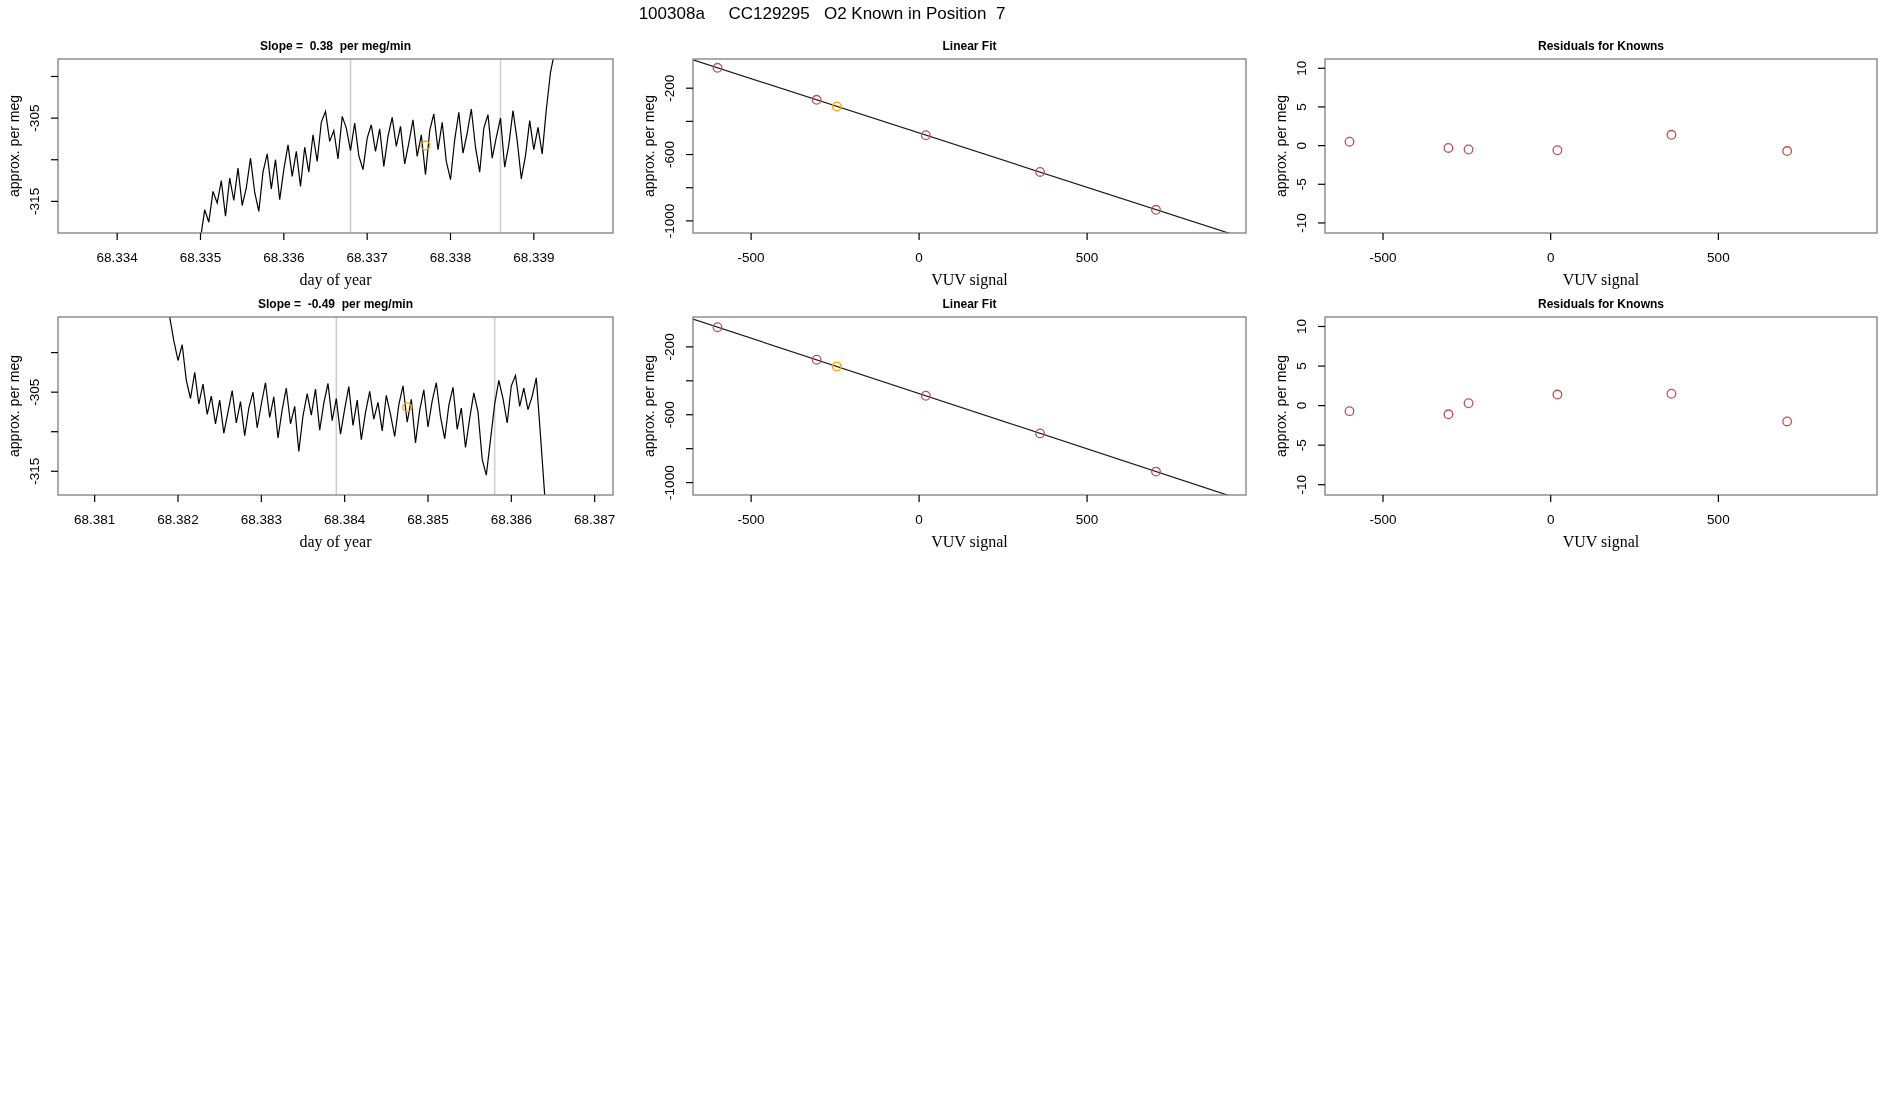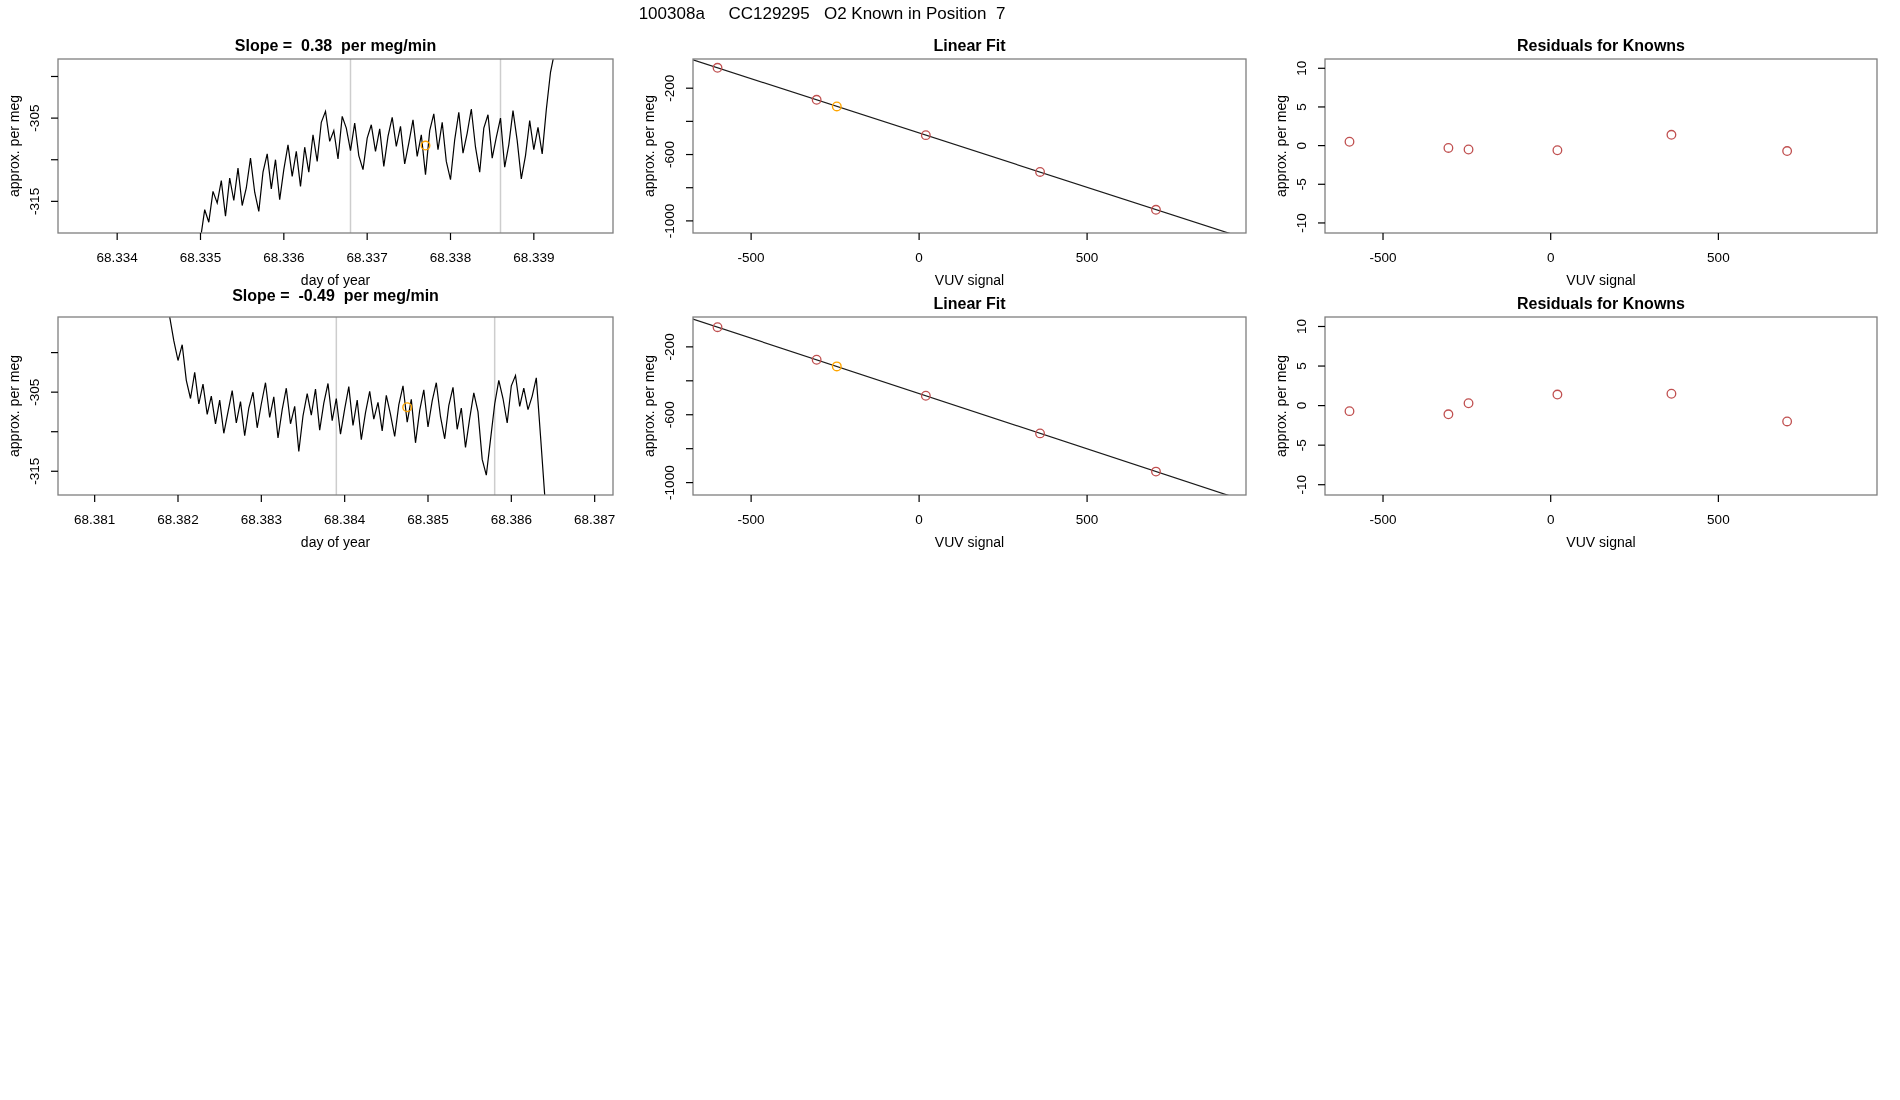--- a/index.html
+++ b/index.html
@@ -1,22 +1,22 @@
 <!DOCTYPE html>
 <html><head>
 <meta charset="utf-8">
 <style>
   html,body{margin:0;padding:0;background:#ffffff;}
   body{width:1900px;height:1100px;position:relative;overflow:hidden;
        font-family:"Liberation Sans", sans-serif;color:#000;}
   #figure{position:absolute;left:0;top:0;width:1900px;height:580px;}
   #plots{position:absolute;left:0;top:0;}
   .main-title{position:absolute;white-space:pre;font-size:17px;transform:translate(-50%,0);}
-  .ptitle{position:absolute;font-weight:bold;font-size:16px;white-space:pre;transform:translate(-50%,-50%);}
-  .xlab{position:absolute;font-size:14px;transform:translate(-50%,-50%);}
+  .ptitle{position:absolute;font-weight:bold;font-size:12px;white-space:pre;transform:translate(-50%,-50%);}
+  .xlab{position:absolute;font-size:16px;transform:translate(-50%,-50%);font-family:Liberation Serif, serif;}
   .ylab{position:absolute;font-size:14px;transform:translate(-50%,-50%) rotate(-90deg);white-space:nowrap;}
 </style>
 </head>
 <body>
 
 <div id="figure">
   <svg id="plots" width="1900" height="580" viewBox="0 0 1900 580">
       <clipPath id="clip-slope1">
         <rect x="58" y="59" width="555" height="174"></rect>
       </clipPath>
@@ -172,21 +172,21 @@
       <line x1="1318" y1="366.0488888888889" x2="1325" y2="366.0488888888889" stroke="#000" stroke-width="1.2"></line>
       <text x="1306" y="366.0488888888889" text-anchor="middle" font-size="13.5px" fill="#000000" transform="rotate(-90 1306 366.0488888888889)">5</text>
       <line x1="1318" y1="326.49333333333334" x2="1325" y2="326.49333333333334" stroke="#000" stroke-width="1.2"></line>
       <text x="1306" y="326.49333333333334" text-anchor="middle" font-size="13.5px" fill="#000000" transform="rotate(-90 1306 326.49333333333334)">10</text>
     </svg>
   <div class="main-title" id="main-title" style="left:807px;top:4px;margin-left:15px;">100308a     CC129295   O2 Known in Position  7</div>
 
   <div class="ptitle" id="title-0" style="left: 335.5px; top: 46px;">Slope =  0.38  per meg/min</div>
   <div class="ptitle" id="title-1" style="left: 969.5px; top: 46px;">Linear Fit</div>
   <div class="ptitle" id="title-2" style="left: 1601px; top: 46px;">Residuals for Knowns</div>
-  <div class="ptitle" id="title-3" style="left: 335.5px; top: 296px;">Slope =  -0.49  per meg/min</div>
+  <div class="ptitle" id="title-3" style="left: 335.5px; top: 304px;">Slope =  -0.49  per meg/min</div>
   <div class="ptitle" id="title-4" style="left: 969.5px; top: 304px;">Linear Fit</div>
   <div class="ptitle" id="title-5" style="left: 1601px; top: 304px;">Residuals for Knowns</div>
 
   <div class="xlab" id="xlab-0" style="left: 335.5px; top: 280px;">day of year</div>
   <div class="xlab" id="xlab-1" style="left: 969.5px; top: 280px;">VUV signal</div>
   <div class="xlab" id="xlab-2" style="left: 1601px; top: 280px;">VUV signal</div>
   <div class="xlab" id="xlab-3" style="left: 335.5px; top: 542px;">day of year</div>
   <div class="xlab" id="xlab-4" style="left: 969.5px; top: 542px;">VUV signal</div>
   <div class="xlab" id="xlab-5" style="left: 1601px; top: 542px;">VUV signal</div>
 

